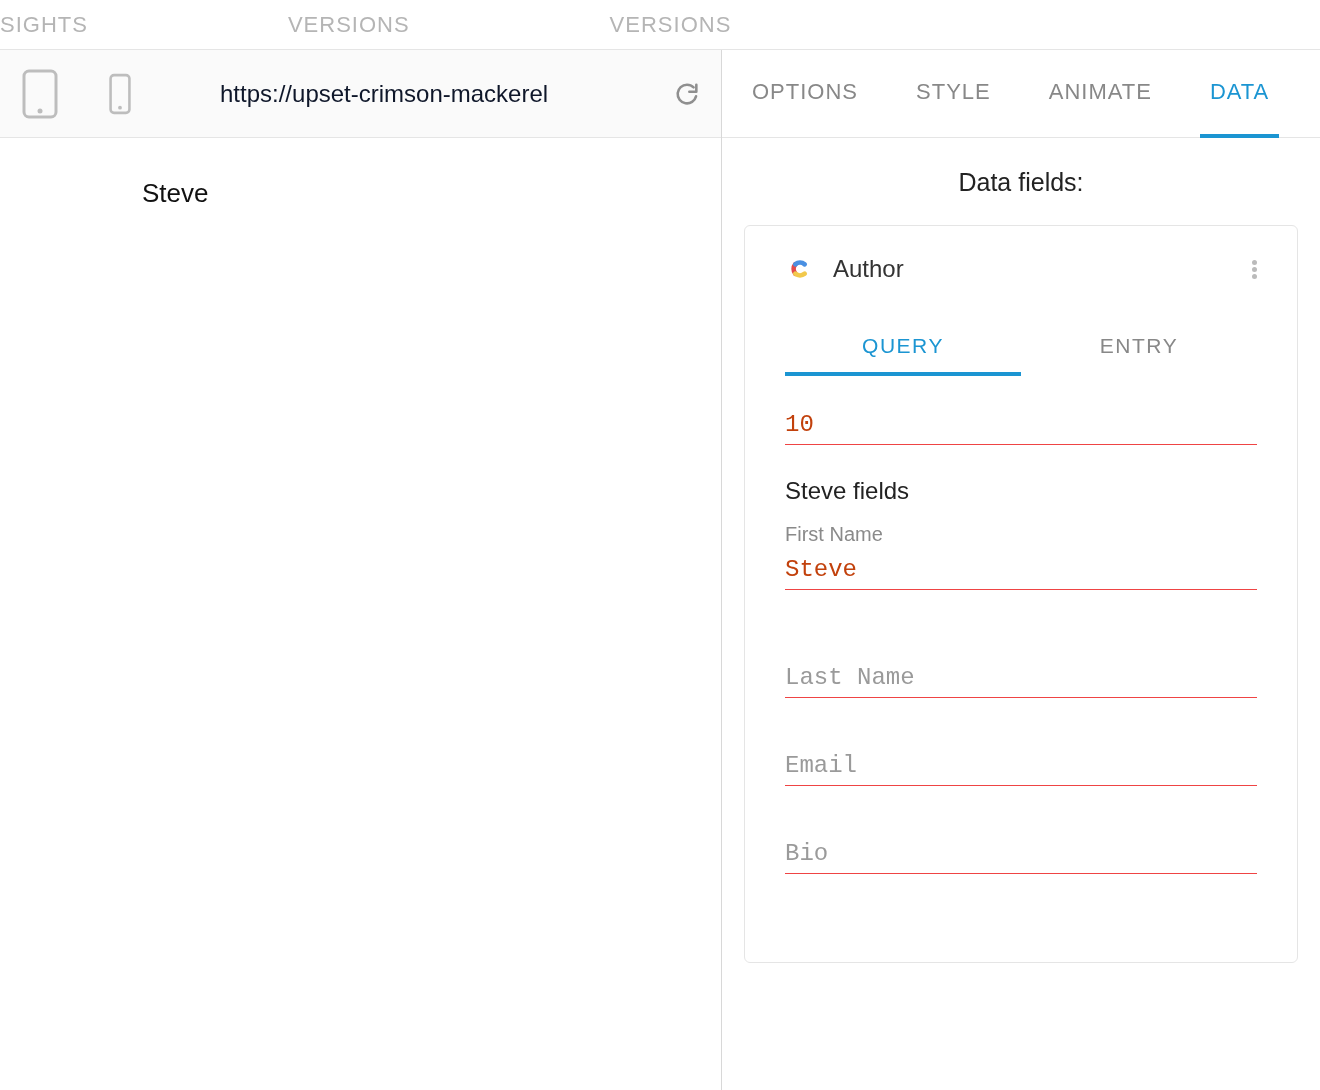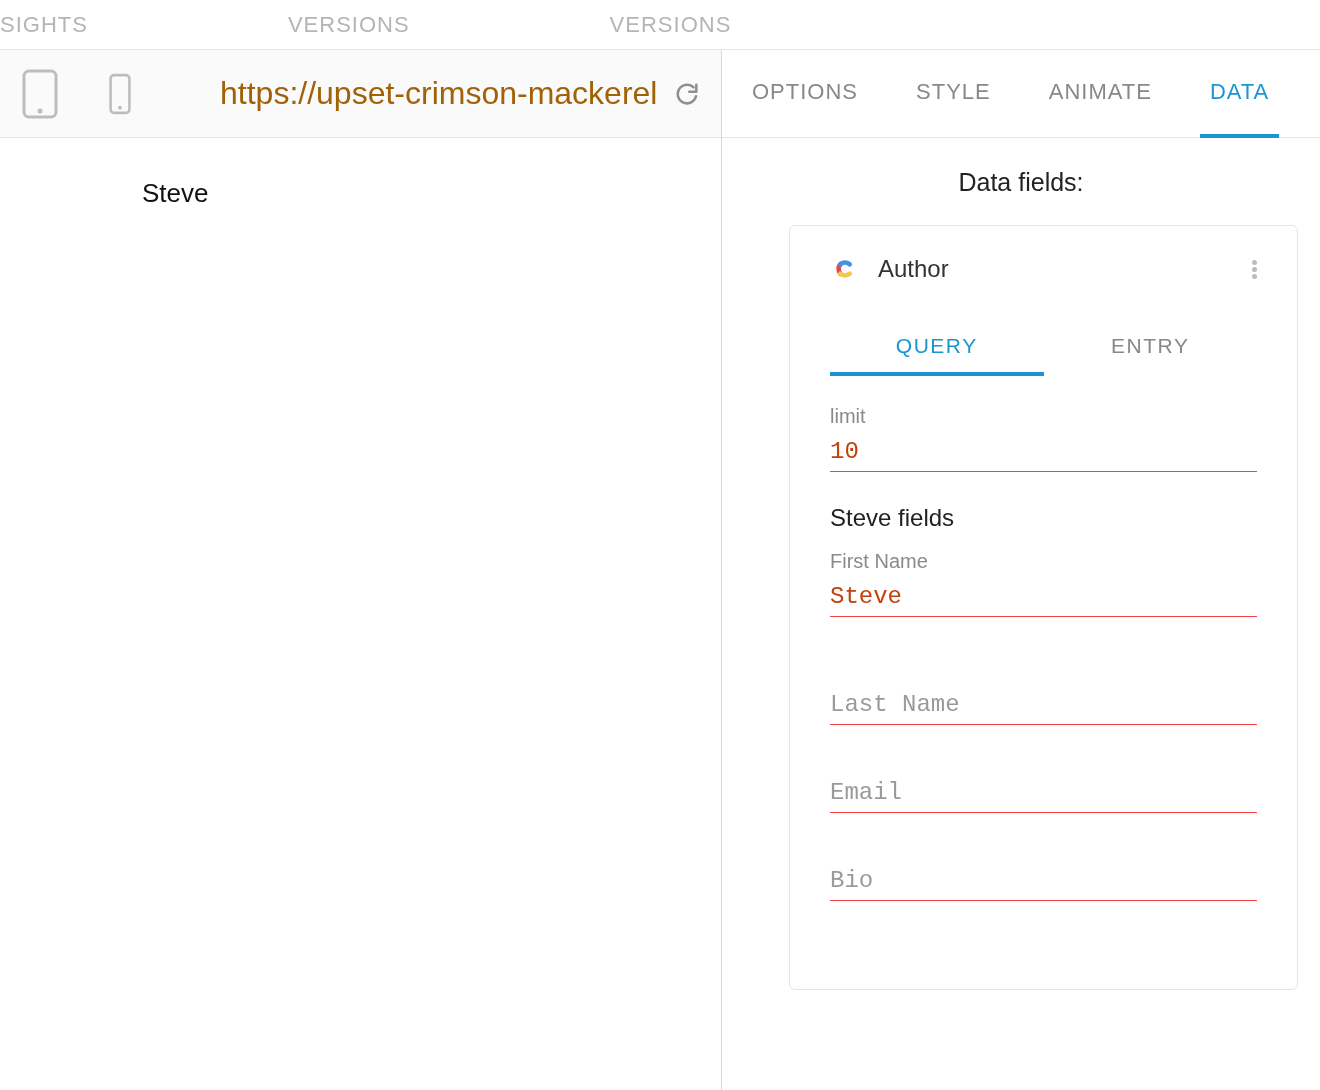--- a/index.html
+++ b/index.html
@@ -58,22 +58,22 @@
   }
   .device-icon {
     width: 40px;
     height: 54px;
     display: flex;
     align-items: center;
     justify-content: center;
   }
   .url-text {
     flex: 1;
-    font-size: 32px;
-    color: #a16207;
+    font-size: 24px;
+    color: #0f172a;
     white-space: nowrap;
     overflow: hidden;
   }
   .refresh-icon {
     width: 28px;
     height: 28px;
     margin-left: 12px;
     cursor: pointer;
   }
   .preview-content {
@@ -126,21 +126,20 @@
     text-align: center;
     font-size: 25px;
     color: #222;
     margin-bottom: 28px;
   }
   .card {
     border: 1px solid #e5e5e5;
     border-radius: 6px;
     background: #fff;
     padding: 28px 40px 40px 40px;
-    margin-left: 45px;
   }
   .card-header {
     display: flex;
     align-items: center;
     gap: 18px;
     margin-bottom: 50px;
   }
   .contentful-icon {
     width: 30px;
     height: 30px;
@@ -289,21 +288,20 @@
               <span></span>
               <span></span>
           </div>
         </div>
 
         <div class="sub-tabs">
           <div class="sub-tab active">QUERY</div>
           <div class="sub-tab">ENTRY</div>
         </div>
 
-        <div class="field-label">limit</div>
         <input class="field-input" value="10" style="">
 
         <div class="section-label">Steve fields</div>
 
         <div class="field-group-first-name">
           <div class="field-label">First Name</div>
           <input class="field-input" style="margin-bottom: 0px;" value="Steve">
         </div>
 
         <div class="field-group">

